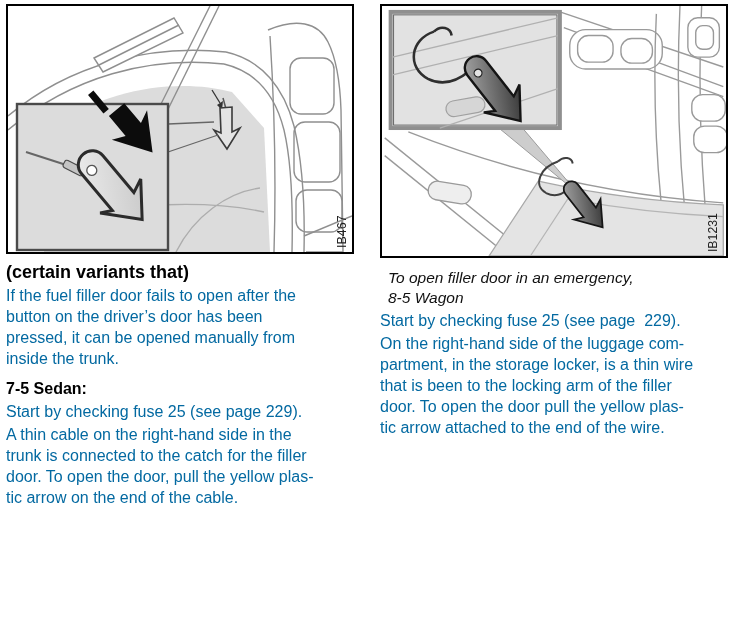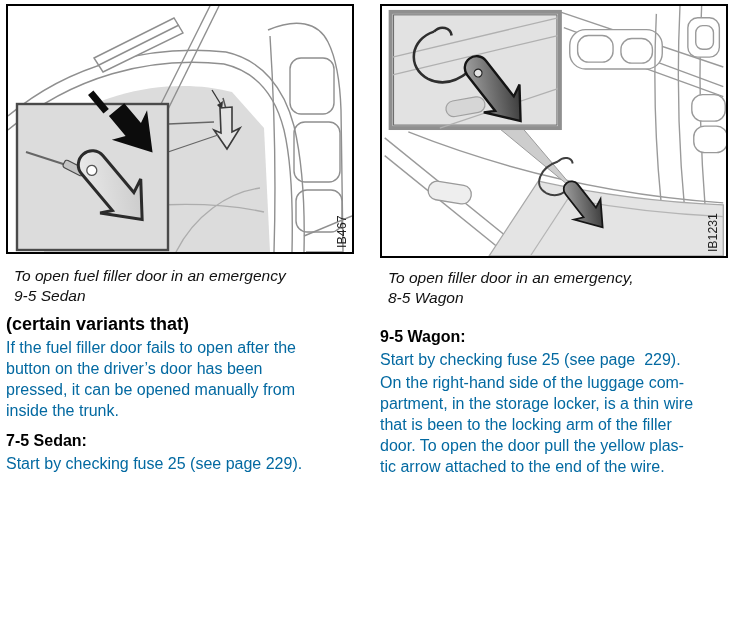--- a/index.html
+++ b/index.html
@@ -96,35 +96,37 @@
             <polygon points="-10,-24 10,-24 10,2 23,-4 0,32 -23,-4 -10,2" fill="#0c0c0c"></polygon>
           </g>
           <g transform="translate(93,99) rotate(-40)">
             <rect x="-3.5" y="-16" width="7" height="24" fill="#0c0c0c"></rect>
           </g>
         </g>
         <text class="fig-id" transform="translate(338,242) rotate(-90)" font-size="12.5" fill="#222222">IB467</text>
       </svg>
     </figure>
 
-    <p class="caption">To open fuel filler door in an emergency
-9-5 Sedan</p>
 
 
     <div class="variant-note">(certain variants that)</div>
 
     <p class="body-par">If the fuel filler door fails to open after the
 button on the driver’s door has been
 pressed, it can be opened manually from
 inside the trunk.</p>
 
     <h3 class="run-head">7-5 Sedan:</h3>
 
     <p class="body-par">Start by checking fuse 25 (see page 229).</p>
 
+    <p class="body-par">A thin cable on the right-hand side in the
+trunk is connected to the catch for the filler
+door. To open the door, pull the yellow plas-
+tic arrow on the end of the cable.</p>
   </section>
 
   <section class="col col-right">
 
     <figure class="fig-wagon">
       <svg viewBox="0 0 344 254">
         <defs>
           <linearGradient id="dkg" x1="0" y1="0" x2="1" y2="1">
             <stop offset="0" stop-color="#b9b9b9"></stop>
               <stop offset="1" stop-color="#1e1e1e"></stop>
@@ -180,21 +182,20 @@
             <circle cx="-2" cy="-9" r="4" fill="#e2e2e2" stroke="#222222" stroke-width="1.2"></circle>
           </g>
         </g>
         <text class="fig-id" transform="translate(338,250) rotate(-90)" font-size="12.5" fill="#222222">IB1231</text>
       </svg>
     </figure>
 
     <p class="caption caption-right">To open filler door in an emergency,
 8-5 Wagon</p>
 
-    <h3 class="run-head run-head-right">9-5 Wagon:</h3>
 
     <p class="body-par">Start by checking fuse 25 (see page  229).</p>
 
     <p class="body-par">On the right-hand side of the luggage com-
 partment, in the storage locker, is a thin wire
 that is been to the locking arm of the filler
 door. To open the door pull the yellow plas-
 tic arrow attached to the end of the wire.</p>
   </section>
 

